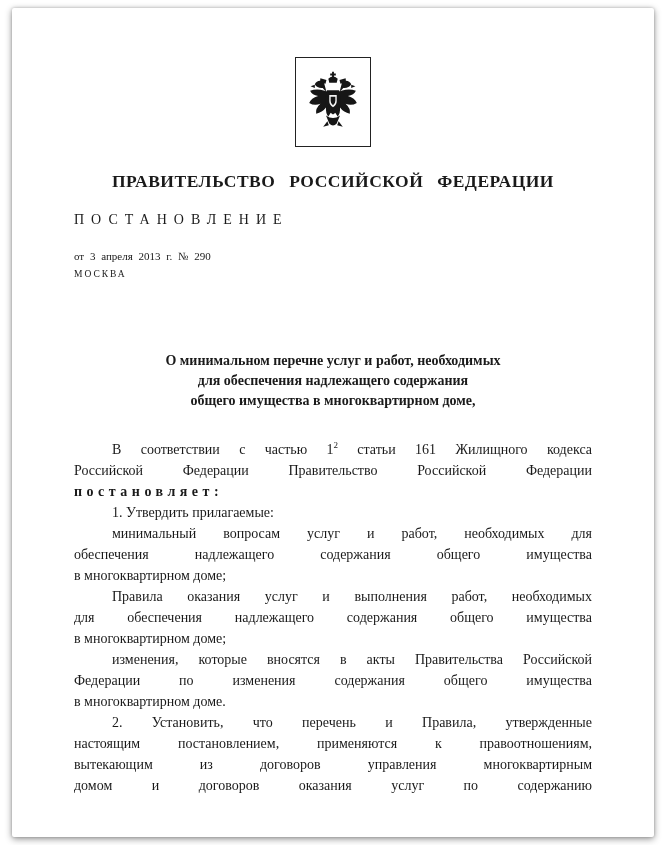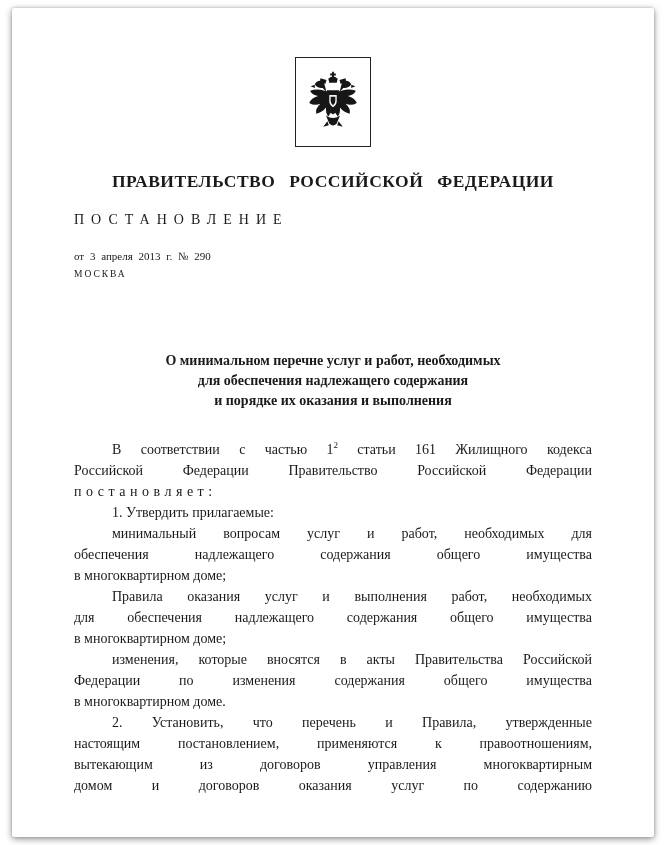--- a/index.html
+++ b/index.html
@@ -33,21 +33,21 @@
   .doctype {
     font-size: 14px; text-align: left; letter-spacing: 7px;
     margin: 0 0 22px;
   }
   .dateline { font-size: 11px; word-spacing: 3px; margin: 0 0 7px; }
   .city { font-size: 9.5px; text-align: left; letter-spacing: 2px; margin: 0 0 72px; }
   .title { font-weight: 700; font-size: 14px; line-height: 20px; text-align: center; margin: 0 0 28px; }
   .bl { font-size: 14px; line-height: 21px; }
   .jl { text-align: justify; text-align-last: justify; }
   .ind { text-indent: 38px; }
-  .emph { font-weight: 400; letter-spacing: 4.5px; }
+  .emph { font-weight: 700; letter-spacing: 4.5px; }
   sup.sup { font-size: 9px; line-height: 0; }
 </style>
 </head>
 <body>
 
 <div class="page">
 
   <div class="emblem-box">
     <svg class="eagle" viewBox="0 0 120 130" width="56" height="62" aria-hidden="true">
       <defs>
@@ -76,21 +76,21 @@
 
   <div class="doctype">ПОСТАНОВЛЕНИЕ</div>
 
   <div class="dateline">от 3 апреля 2013 г. № 290</div>
 
   <div class="city">МОСКВА</div>
 
   <div class="title">
     <div>О минимальном перечне услуг и работ, необходимых</div>
     <div>для обеспечения надлежащего содержания</div>
-    <div>и порядке их оказания и выполнения</div>
+    <div>общего имущества в многоквартирном доме,</div>
   </div>
 
   <div class="body">
 
     <div class="bl jl ind"><span>В соответствии с частью 1</span><sup class="sup">2</sup><span> статьи 161 Жилищного кодекса</span></div>
     <div class="bl jl">Российской Федерации Правительство Российской Федерации</div>
     <div class="bl"><span class="emph">постановляет:</span></div>
 
     <div class="bl ind">1. Утвердить прилагаемые:</div>
 

